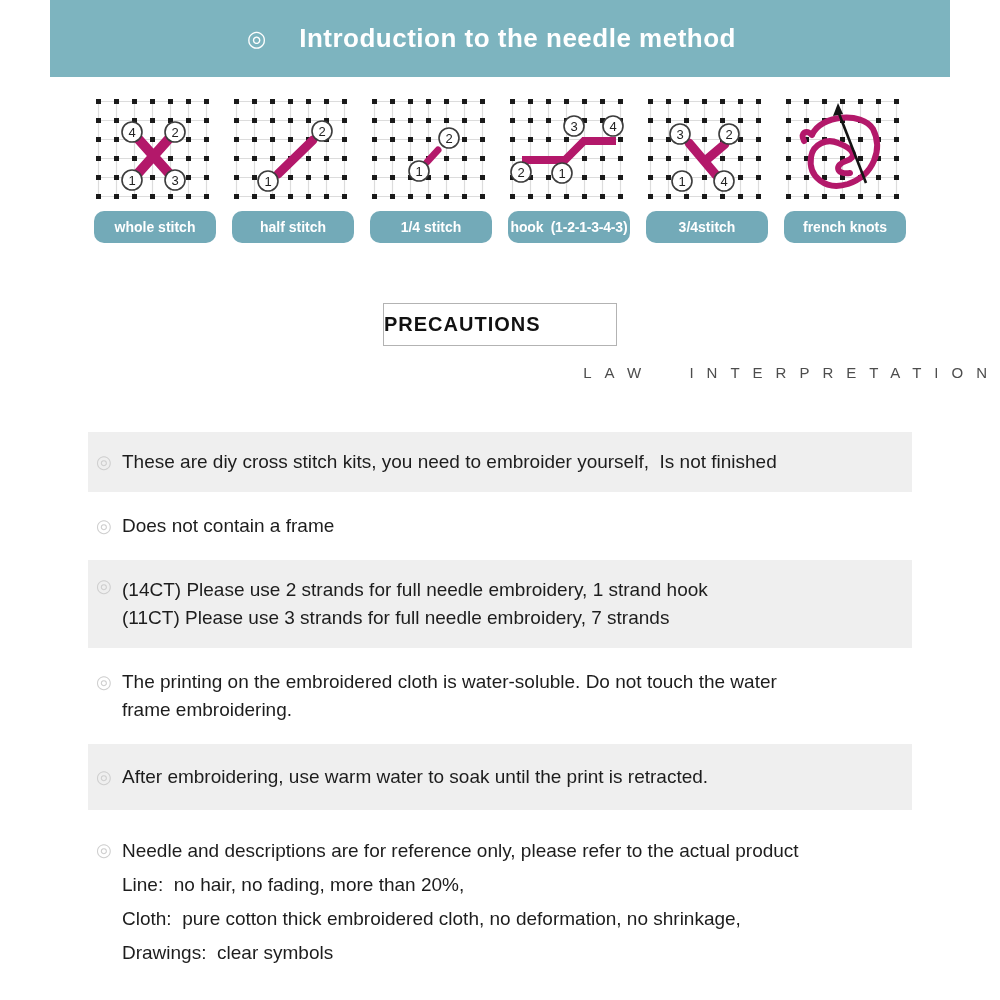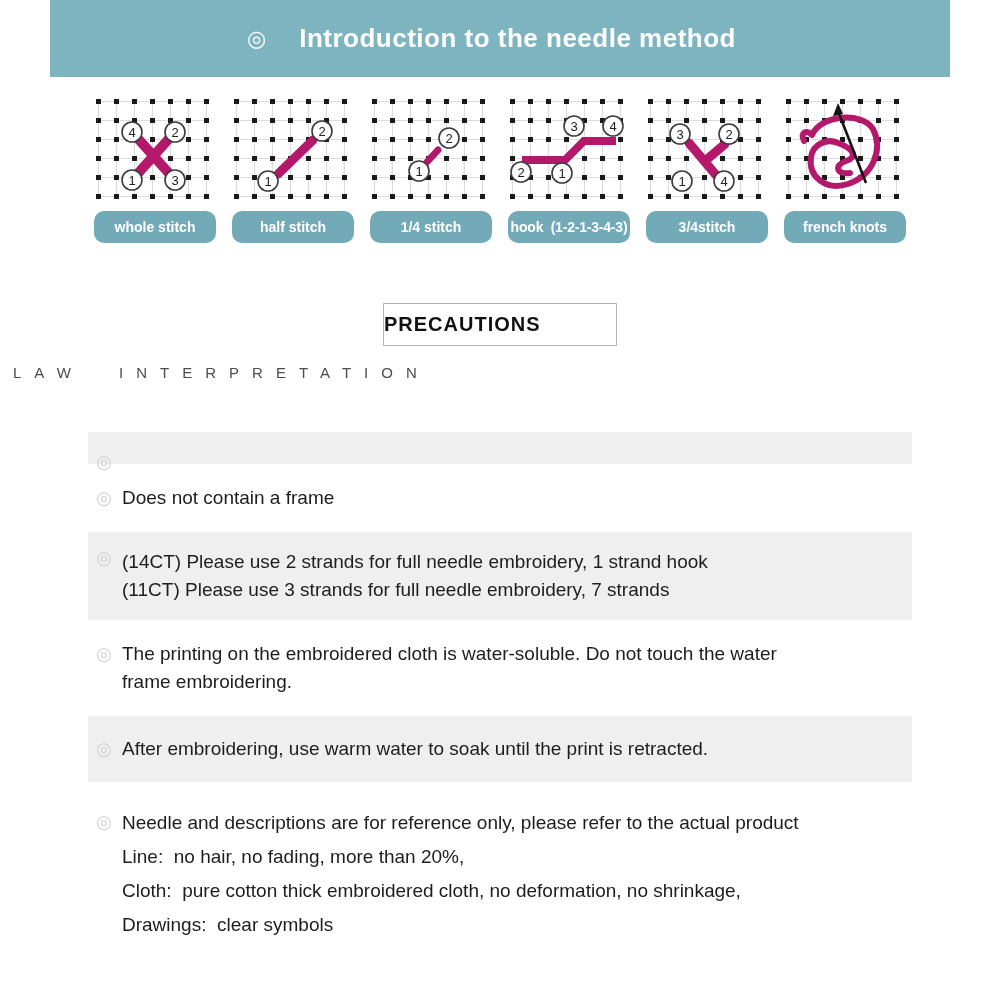--- a/index.html
+++ b/index.html
@@ -30,21 +30,21 @@
   .num circle{fill:#ffffff;stroke:#3c3c3c;stroke-width:1.6;}
   .num text{fill:#222;font-size:13px;font-family:"Liberation Sans","DejaVu Sans",sans-serif;text-anchor:middle;}
   .stitch{stroke:#b3186a;fill:none;}
 
   
   .precautions-box{
     width:232px;margin:60px auto 0;border:1px solid #b3b3b3;text-align:left;
     padding:9px 0;font-size:20px;font-weight:bold;letter-spacing:1px;color:#111;
   }
   .law{
-    text-align:left;margin-top:17px;color:#4d4d4d;font-size:15px;
+    text-align:right;margin-top:17px;color:#4d4d4d;font-size:15px;
     letter-spacing:13px;word-spacing:18px;padding-left:13px;line-height:20px;
   }
 
   
   .items{margin-top:49px;}
   .item{position:relative;margin:0 88px;padding:16px 10px 16px 34px;font-size:19px;line-height:28px;}
   .item.shaded{background:#efefef;}
   .item .bullet{
     position:absolute;left:8px;top:17px;color:#cfcfcf;font-size:18px;line-height:26px;
   }
@@ -194,20 +194,21 @@
 
   </section>
 
   <div class="precautions-box">PRECAUTIONS</div>
   <div class="law">LAW INTERPRETATION</div>
 
   <section class="items">
 
     <div class="item item-0 shaded">
       <span class="bullet">◎</span>
+      <p>These are diy cross stitch kits, you need to embroider yourself,&nbsp; Is not finished</p>
     </div>
 
     <div class="item item-1">
       <span class="bullet" style="top:21px;">◎</span>
       <p>Does not contain a frame</p>
     </div>
 
     <div class="item item-2 shaded">
       <span class="bullet" style="top:13px;">◎</span>
       <p>(14CT) Please use 2 strands for full needle embroidery, 1 strand hook</p>

